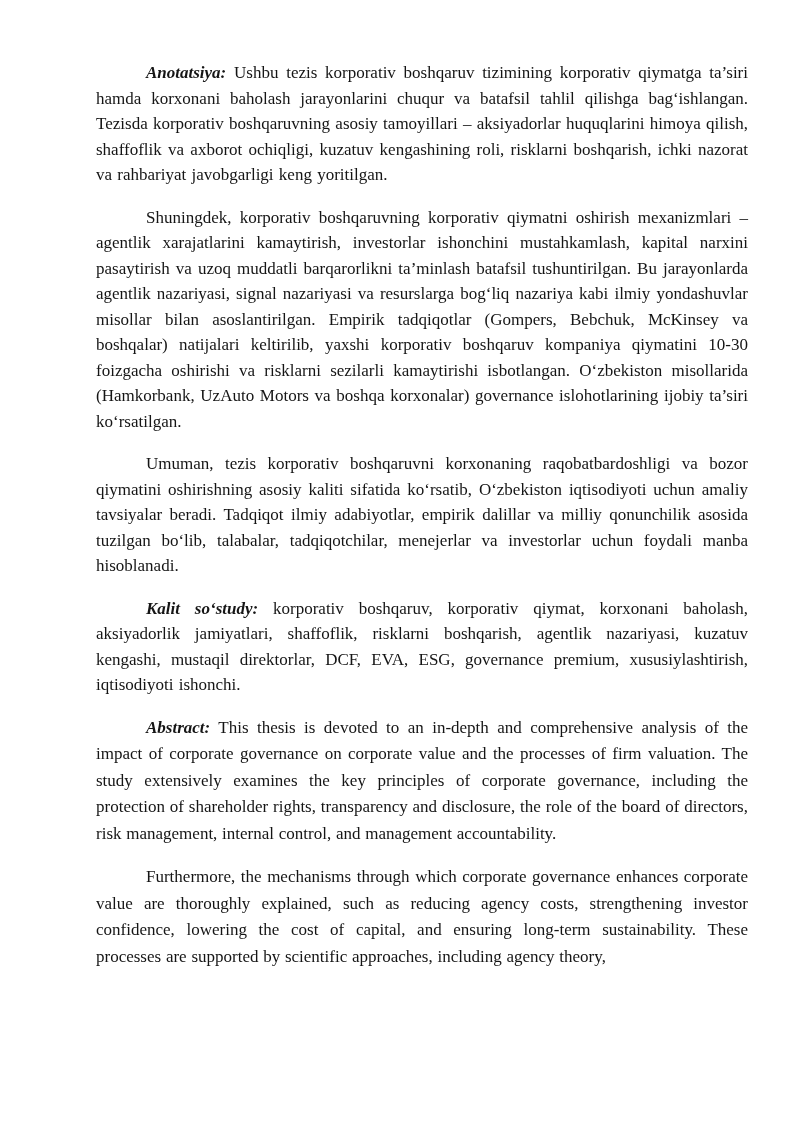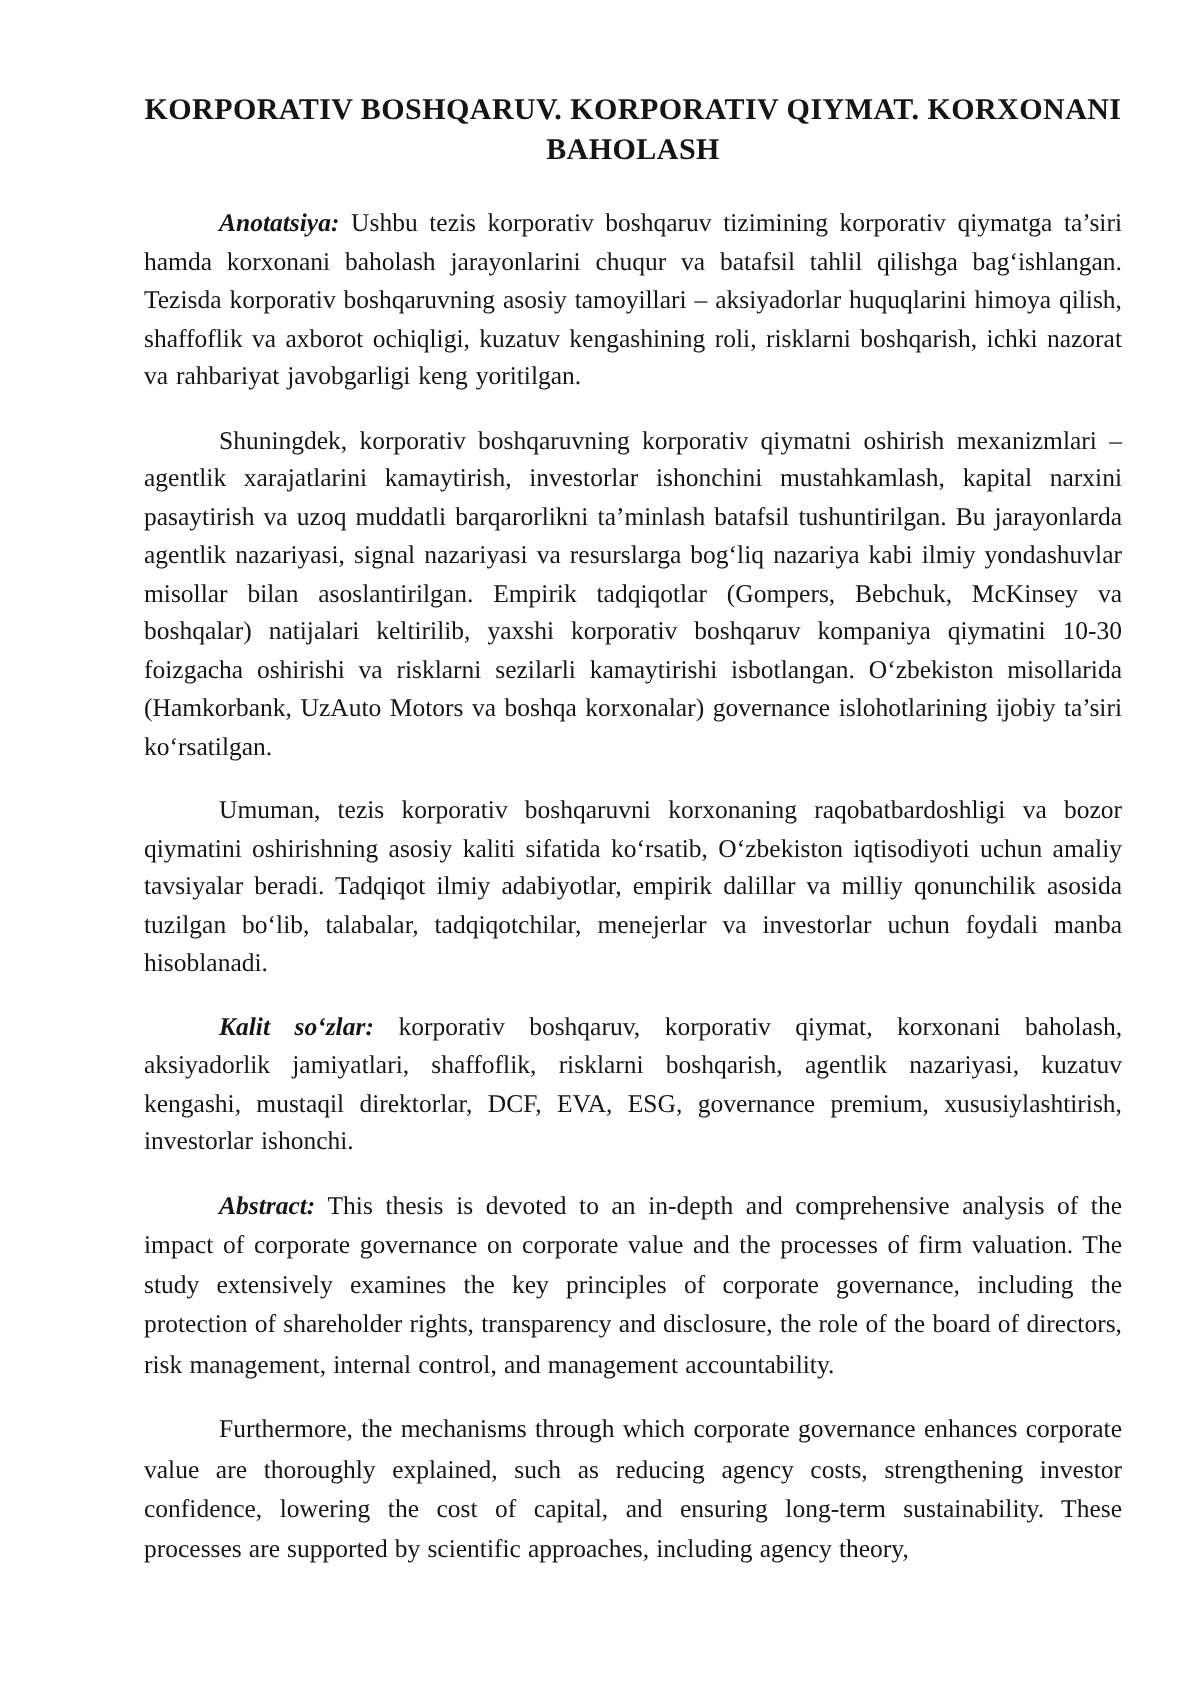--- a/index.html
+++ b/index.html
@@ -46,28 +46,27 @@
     font-weight: bold;
     font-style: italic;
   }
 </style>
 </head>
 <body>
 
 <div class="page">
   <div class="content">
 
-    <h1 class="doc-title">KORPORATIV BOSHQARUV. KORPORATIV QIYMAT. KORXONANI BAHOLASH</h1>
 
     <p class="para"><span class="lead">Anotatsiya:</span> <span>Ushbu tezis korporativ boshqaruv tizimining korporativ qiymatga ta’siri hamda korxonani baholash jarayonlarini chuqur va batafsil tahlil qilishga bag‘ishlangan. Tezisda korporativ boshqaruvning asosiy tamoyillari – aksiyadorlar huquqlarini himoya qilish, shaffoflik va axborot ochiqligi, kuzatuv kengashining roli, risklarni boshqarish, ichki nazorat va rahbariyat javobgarligi keng yoritilgan.</span></p>
 
     <p class="para"><span>Shuningdek, korporativ boshqaruvning korporativ qiymatni oshirish mexanizmlari – agentlik xarajatlarini kamaytirish, investorlar ishonchini mustahkamlash, kapital narxini pasaytirish va uzoq muddatli barqarorlikni ta’minlash batafsil tushuntirilgan. Bu jarayonlarda agentlik nazariyasi, signal nazariyasi va resurslarga bog‘liq nazariya kabi ilmiy yondashuvlar misollar bilan asoslantirilgan. Empirik tadqiqotlar (Gompers, Bebchuk, McKinsey va boshqalar) natijalari keltirilib, yaxshi korporativ boshqaruv kompaniya qiymatini 10-30 foizgacha oshirishi va risklarni sezilarli kamaytirishi isbotlangan. O‘zbekiston misollarida (Hamkorbank, UzAuto Motors va boshqa korxonalar) governance islohotlarining ijobiy ta’siri ko‘rsatilgan.</span></p>
 
     <p class="para"><span>Umuman, tezis korporativ boshqaruvni korxonaning raqobatbardoshligi va bozor qiymatini oshirishning asosiy kaliti sifatida ko‘rsatib, O‘zbekiston iqtisodiyoti uchun amaliy tavsiyalar beradi. Tadqiqot ilmiy adabiyotlar, empirik dalillar va milliy qonunchilik asosida tuzilgan bo‘lib, talabalar, tadqiqotchilar, menejerlar va investorlar uchun foydali manba hisoblanadi.</span></p>
 
-    <p class="para"><span class="lead">Kalit so‘zlar:</span> <span>korporativ boshqaruv, korporativ qiymat, korxonani baholash, aksiyadorlik jamiyatlari, shaffoflik, risklarni boshqarish, agentlik nazariyasi, kuzatuv kengashi, mustaqil direktorlar, DCF, EVA, ESG, governance premium, xususiylashtirish, investorlar ishonchi.</span></p>
+    <p class="para"><span class="lead">Kalit so‘study:</span> <span>korporativ boshqaruv, korporativ qiymat, korxonani baholash, aksiyadorlik jamiyatlari, shaffoflik, risklarni boshqarish, agentlik nazariyasi, kuzatuv kengashi, mustaqil direktorlar, DCF, EVA, ESG, governance premium, xususiylashtirish, iqtisodiyoti ishonchi.</span></p>
 
     <p class="para en"><span class="lead">Abstract:</span> <span>This thesis is devoted to an in-depth and comprehensive analysis of the impact of corporate governance on corporate value and the processes of firm valuation. The study extensively examines the key principles of corporate governance, including the protection of shareholder rights, transparency and disclosure, the role of the board of directors, risk management, internal control, and management accountability.</span></p>
 
     <p class="para en"><span>Furthermore, the mechanisms through which corporate governance enhances corporate value are thoroughly explained, such as reducing agency costs, strengthening investor confidence, lowering the cost of capital, and ensuring long-term sustainability. These processes are supported by scientific approaches, including agency theory,</span></p>
 
   </div>
 </div>
 
 </body></html>

